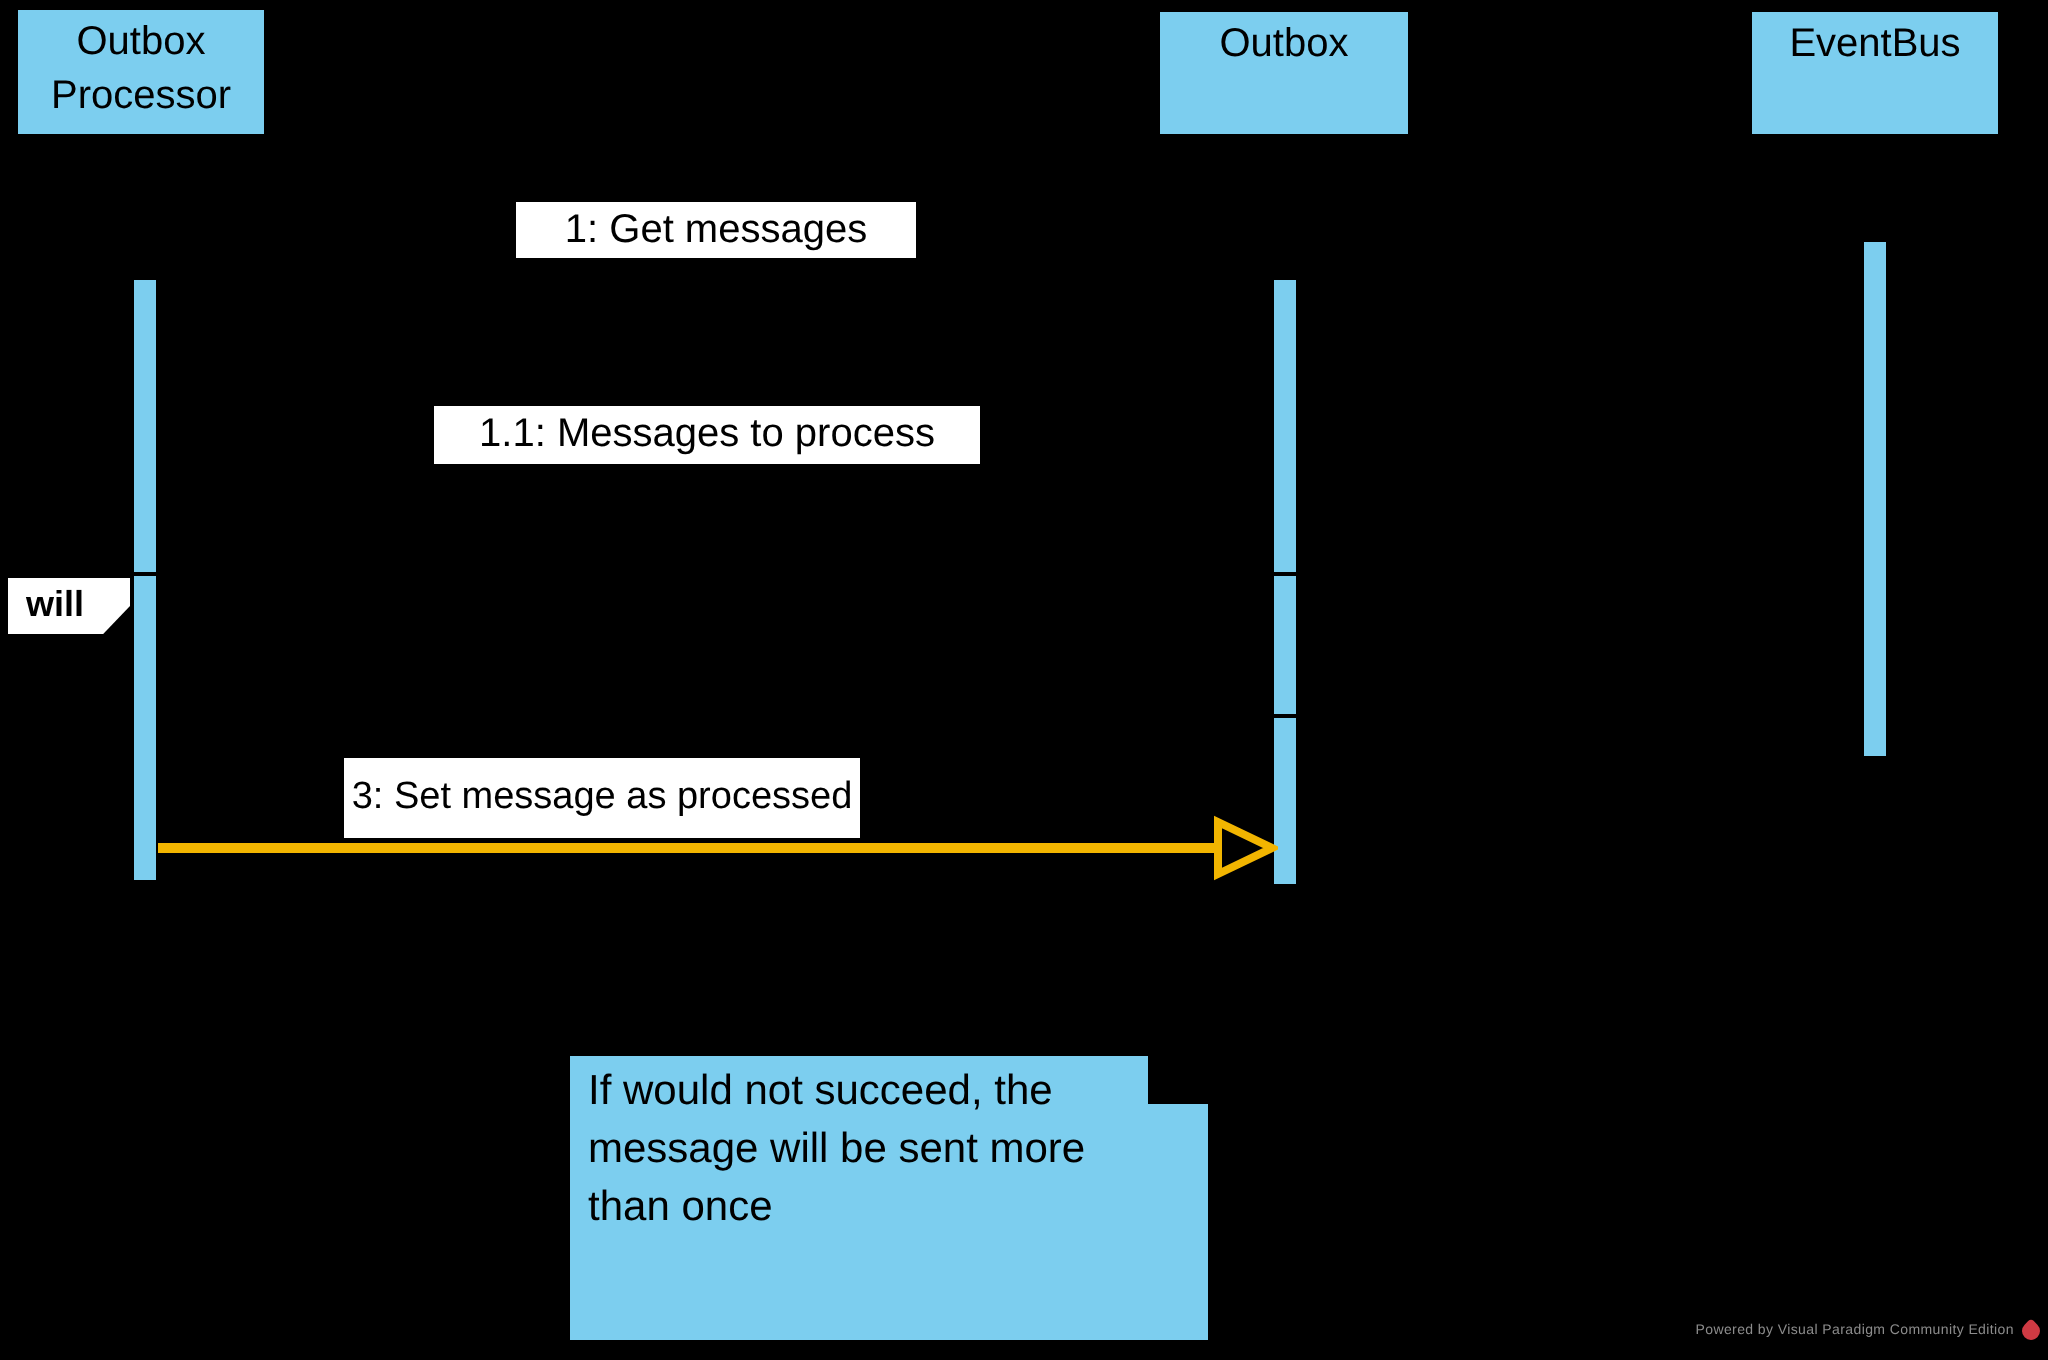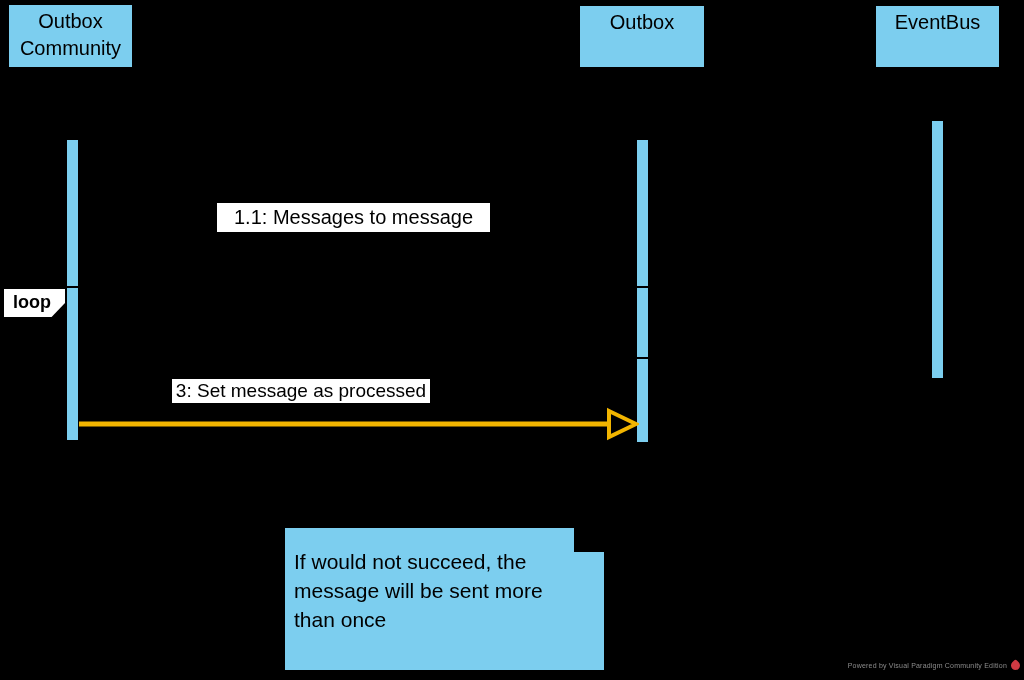--- a/index.html
+++ b/index.html
@@ -36,36 +36,36 @@
   #act-divider-2{left:636px;top:357px;}
   
   .msg-label{
     position:absolute;background:var(--label-bg,#fff);color:#000;
     display:flex;align-items:center;justify-content:center;
     font-size:20px;box-sizing:border-box;white-space:nowrap;
   }
   #msg-0{left:258px;top:101px;width:200px;height:28px;}
   #msg-1{left:217px;top:203px;width:273px;height:29px;}
   #msg-2{left:421px;top:319px;width:163px;height:29px;}
-  #msg-3{left:172px;top:379px;width:258px;height:24px;font-size:19px;}
+  #msg-3{left:172px;top:379px;width:258px;height:40px;font-size:19px;}
   
   .loop-label{
     position:absolute;left:4px;top:289px;width:61px;height:28px;
     background:var(--label-bg,#fff);color:#000;font-weight:bold;font-size:18px;
     line-height:27px;padding-left:9px;box-sizing:border-box;
     clip-path:polygon(0 0,100% 0,100% 50%,78% 100%,0 100%);
   }
   
   .seq-arrow{position:absolute;left:79px;top:405px;width:560px;height:36px;}
   
   .note{
     position:absolute;left:285px;top:528px;width:319px;height:142px;
     background:var(--actor-fill,#7CCEEF);color:#000;
     font-size:21px;line-height:29px;
-    padding:19px 28px 0 9px;box-sizing:border-box;
+    padding:3px 28px 0 9px;box-sizing:border-box;
     clip-path:polygon(0 0,289px 0,289px 24px,319px 24px,319px 142px,0 142px);
   }
   
   .watermark{
     position:absolute;left:830px;top:656px;width:192px;height:18px;
     display:flex;align-items:center;justify-content:flex-end;gap:4px;
     color:var(--watermark-text,#8c8c8c);font-size:7px;letter-spacing:.2px;
     padding-right:2px;box-sizing:border-box;
   }
   .vp-logo{
@@ -76,39 +76,40 @@
 </head>
 <body>
 
 <div class="canvas">
 
   <div class="lifeline" id="lifeline-0"></div>
   <div class="lifeline" id="lifeline-1"></div>
   <div class="lifeline" id="lifeline-2"></div>
 
   <div class="actor" id="actor-0">
-    <span>Outbox Community</span>
+    <span>Outbox Processor</span>
   </div>
   <div class="actor" id="actor-2">
     <span>EventBus</span>
   </div>
   <div class="actor" id="actor-1">
     <span>Outbox</span>
   </div>
 
   <div class="activation" id="act-0"></div>
   <div class="activation" id="act-1"></div>
   <div class="activation" id="act-2"></div>
   <div class="act-divider" id="act-divider-0"></div>
   <div class="act-divider" id="act-divider-1"></div>
   <div class="act-divider" id="act-divider-2"></div>
 
-  <div class="loop-label">loop</div>
+  <div class="loop-label">will</div>
 
-  <div class="msg-label" id="msg-1">1.1: Messages to message</div>
+  <div class="msg-label" id="msg-0">1: Get messages</div>
+  <div class="msg-label" id="msg-1">1.1: Messages to process</div>
   <div class="msg-label" id="msg-3">3: Set message as processed</div>
 
   <div class="seq-arrow">
     <svg width="560" height="36" viewBox="0 0 560 36">
       <line x1="0" y1="19" x2="532" y2="19" style="stroke:var(--highlight-arrow,#F2B500);stroke-width:5;"></line>
       <polygon points="530,6 557,19 530,32" style="fill:#000;stroke:var(--highlight-arrow,#F2B500);stroke-width:4;stroke-linejoin:miter;"></polygon>
     </svg>
   </div>
 
   <div class="note">

